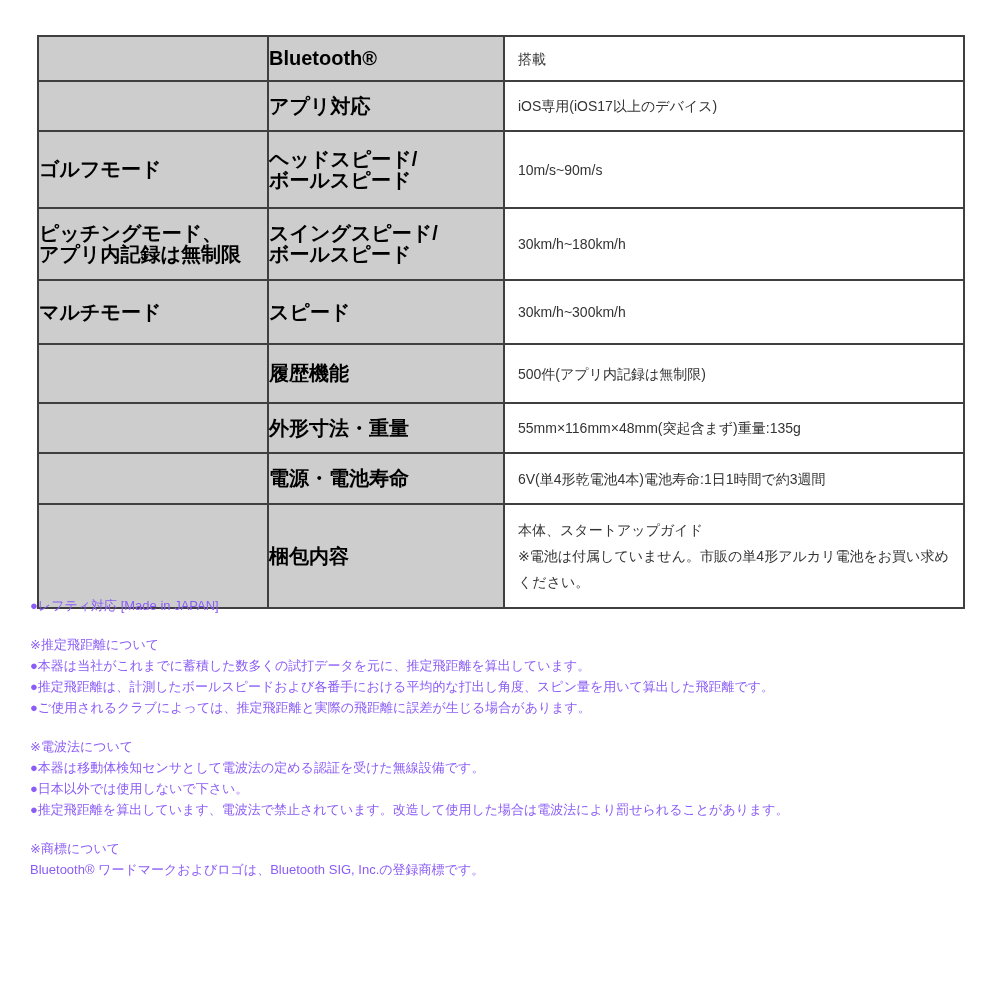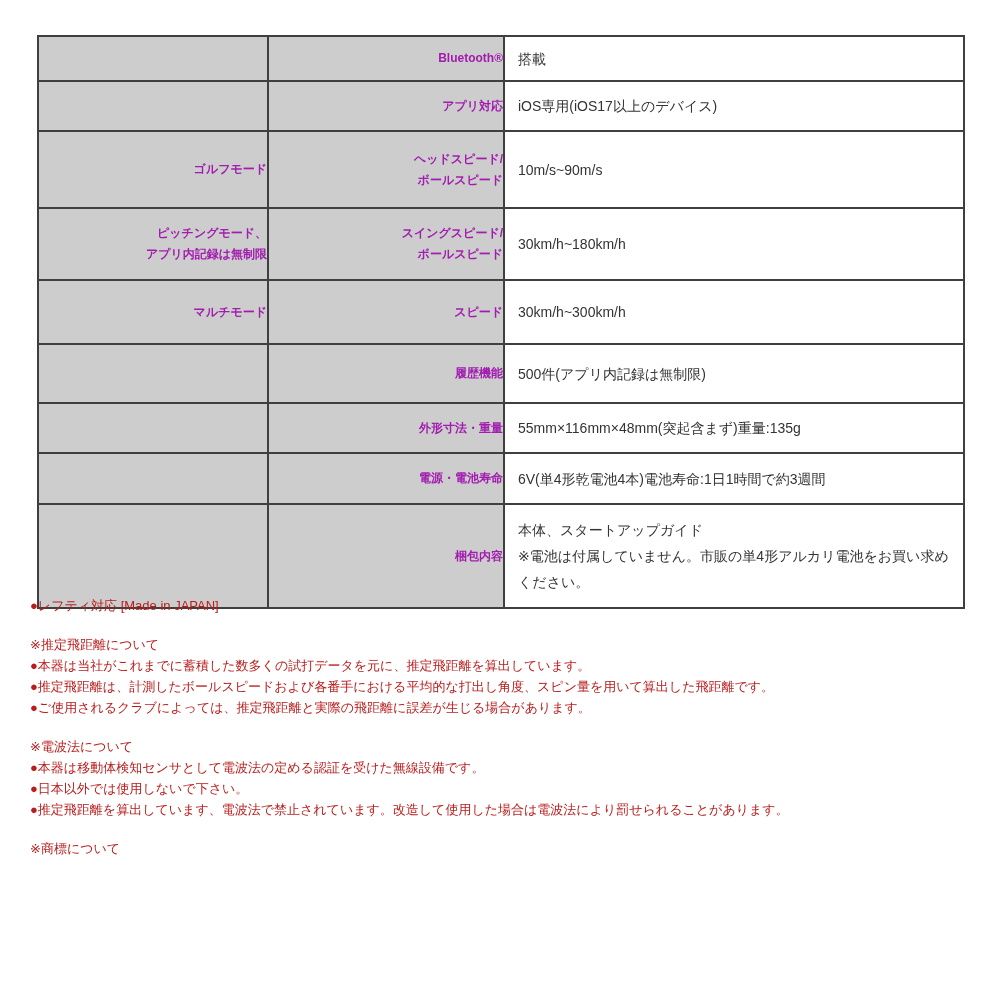--- a/index.html
+++ b/index.html
@@ -17,24 +17,24 @@
     width: 926px;
     border-collapse: collapse;
     table-layout: fixed;
   }
   table.spec td {
     border: 2px solid #3f3f3f;
     vertical-align: middle;
   }
   td.h {
     background: #cdcdcd;
-    text-align: right;
+    text-align: left;
     font-weight: bold;
-    font-size: 12px;
-    color: #a21caf;
+    font-size: 20px;
+    color: #000000;
     line-height: 21px;
   }
   td.v {
     background: #ffffff;
     font-size: 14px;
     color: #333333;
     padding: 6px 10px 6px 13px;
     line-height: 26px;
   }
   .c1 { width: 230px; }
@@ -49,21 +49,21 @@
   tr.r7 { height: 50px; }
   tr.r8 { height: 51px; }
   tr.r9 { height: 104px; }
 
   
   .notes {
     position: absolute;
     left: 30px; top: 593px;
     width: 950px;
     font-size: 13px;
-    color: #b91c1c;
+    color: #8b5cf6;
   }
   .note-line { line-height: 21px; }
   .note-standalone { margin-top: 2px; }
   .note-section { margin-top: 18px; }
 </style>
 </head>
 <body>
 
 <div class="page">
 
@@ -141,16 +141,17 @@
 
     <div class="note-section">
       <div class="note-line">※電波法について</div>
       <div class="note-line">●本器は移動体検知センサとして電波法の定める認証を受けた無線設備です。</div>
       <div class="note-line">●日本以外では使用しないで下さい。</div>
       <div class="note-line">●推定飛距離を算出しています、電波法で禁止されています。改造して使用した場合は電波法により罰せられることがあります。</div>
     </div>
 
     <div class="note-section">
       <div class="note-line">※商標について</div>
+      <div class="note-line">Bluetooth® ワードマークおよびロゴは、Bluetooth SIG, Inc.の登録商標です。</div>
     </div>
   </div>
 
 </div>
 
 </body></html>

